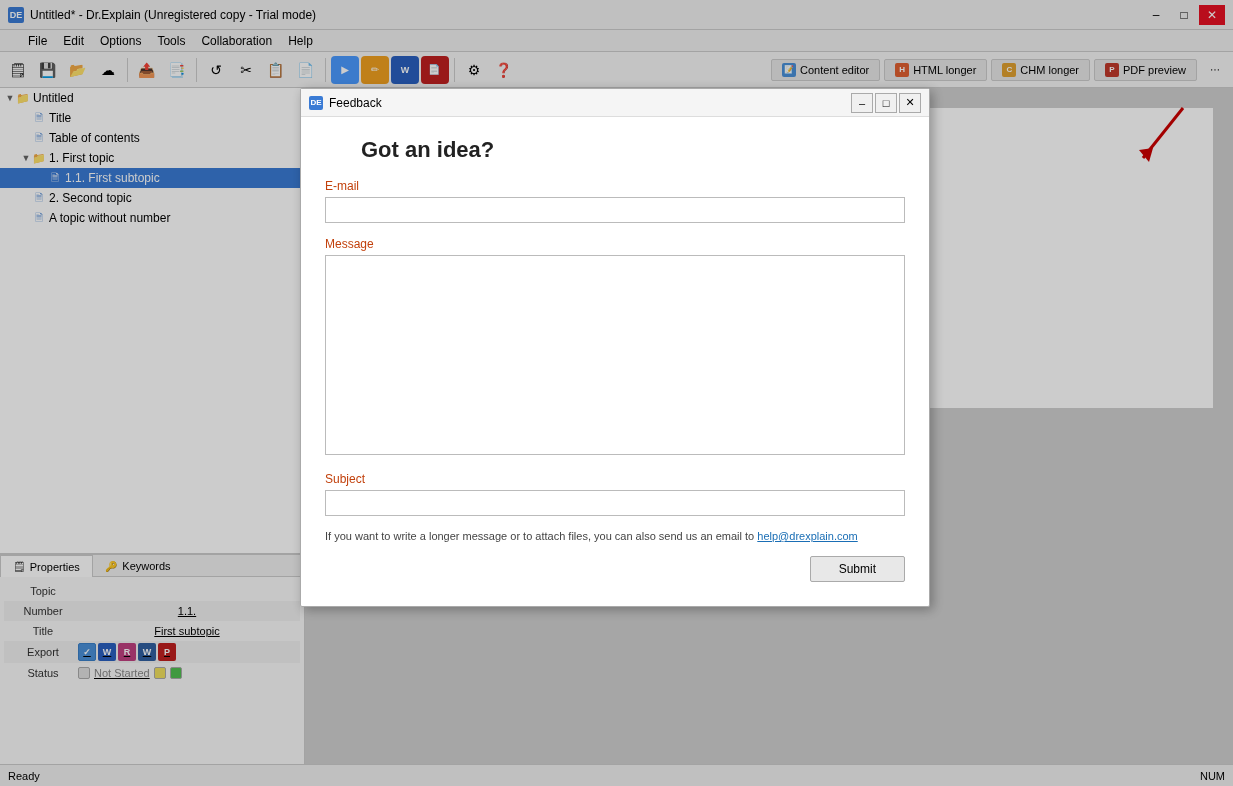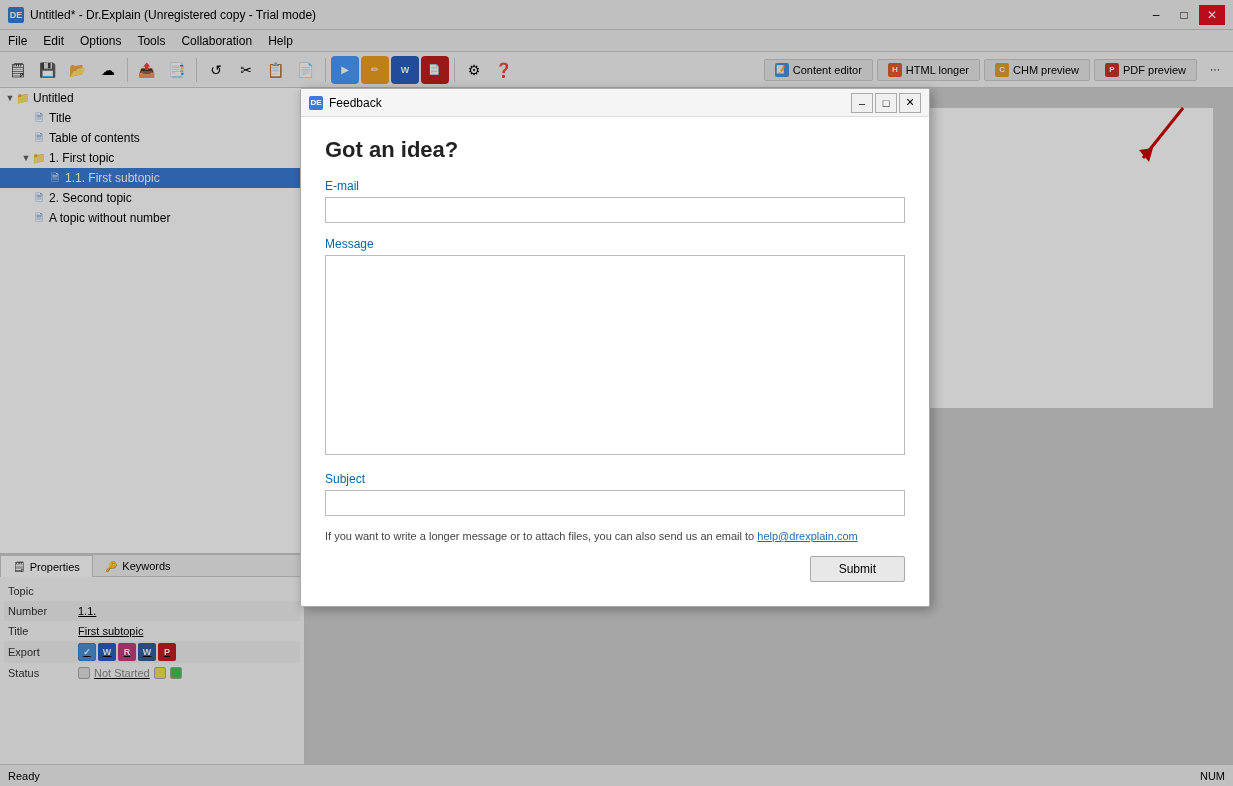--- a/index.html
+++ b/index.html
@@ -25,21 +25,21 @@
     }
     .title-btn.close { color: #fff; background: #e81123; }
     .app-icon { width: 16px; height: 16px; background: #3a7bd5; border-radius: 2px; display: flex; align-items: center; justify-content: center; color: white; font-size: 9px; font-weight: bold; }
 
     
     .menu-bar {
       background: #f0f0f0;
       height: 22px;
       display: flex;
       align-items: center;
-      padding: 0 0;
+      padding: 0 20px;
       border-bottom: 1px solid #ccc;
     }
     .menu-item {
       padding: 2px 8px;
       cursor: pointer;
       font-size: 12px;
     }
 
     
     .toolbar {
@@ -129,21 +129,21 @@
       display: flex; align-items: center; gap: 4px;
     }
     .prop-tab.active {
       background: #fff;
       border-color: #ccc;
       border-bottom-color: #fff;
       margin-bottom: -1px;
     }
     .prop-tab-icon { font-size: 10px; }
     .prop-table { padding: 4px; }
-    .prop-row { display: flex; padding: 2px 4px; font-size: 11px; min-height: 20px; align-items: center; }
+    .prop-row { display: flex; padding: 2px 4px; font-size: 11px; min-height: 20px; align-items: center; text-align: center; }
     .prop-row:nth-child(even) { background: #f0f0f0; }
     .prop-label { width: 70px; color: #333; font-weight: normal; }
     .prop-value { flex: 1; color: #000; text-decoration: underline; }
     .export-icons { display: flex; gap: 2px; }
     .exp-icon { width: 18px; height: 18px; border-radius: 2px; display: flex; align-items: center; justify-content: center; font-size: 9px; font-weight: bold; color: white; }
     .status-indicators { display: flex; align-items: center; gap: 4px; }
     .status-dot { width: 12px; height: 12px; border: 1px solid #aaa; border-radius: 2px; }
     .status-dot.yellow { background: #f0e060; }
     .status-dot.green { background: #50c050; }
     .status-label-text { color: #888; font-size: 11px; }
@@ -211,23 +211,23 @@
     .modal-controls { display: flex; gap: 2px; }
     .modal-btn {
       width: 22px; height: 20px;
       border: 1px solid #aaa;
       background: #f0f0f0;
       cursor: pointer;
       display: flex; align-items: center; justify-content: center;
       font-size: 11px;
     }
     .modal-body { padding: 20px 24px; }
-    .modal-heading { font-size: 22px; font-weight: bold; color: #222; margin-bottom: 16px; }
+    .modal-heading { font-size: 22px; font-weight: bold; color: #222; margin-bottom: 16px; margin-left: 36px; }
     .form-group { margin-bottom: 14px; }
-    .form-label { font-size: 12px; color: #0369a1; margin-bottom: 4px; display: block; }
+    .form-label { font-size: 12px; color: #c2410c; margin-bottom: 4px; display: block; }
     .form-input {
       width: 100%;
       height: 26px;
       border: 1px solid #bbb;
       padding: 2px 6px;
       font-size: 12px;
       outline: none;
     }
     .form-textarea {
       width: 100%;
@@ -301,21 +301,21 @@
     <div class="preview-tab">
       <div class="tab-icon tab-icon-content">📝</div>
       <span>Content editor</span>
     </div>
     <div class="preview-tab">
       <div class="tab-icon" style="background:#e06030;width:14px;height:14px;display:flex;align-items:center;justify-content:center;font-size:8px;color:white;font-weight:bold;border-radius:2px;">H</div>
       <span>HTML longer</span>
     </div>
     <div class="preview-tab">
       <div class="tab-icon" style="background:#e0a030;width:14px;height:14px;display:flex;align-items:center;justify-content:center;font-size:8px;color:white;font-weight:bold;border-radius:2px;">C</div>
-      <span>CHM preview</span>
+      <span>CHM longer</span>
     </div>
     <div class="preview-tab">
       <div class="tab-icon" style="background:#c0392b;width:14px;height:14px;display:flex;align-items:center;justify-content:center;font-size:8px;color:white;font-weight:bold;border-radius:2px;">P</div>
       <span>PDF preview</span>
     </div>
     <button class="toolbar-btn" style="font-size:10px;">⋯</button>
   </div>
 </div>
 
 <div class="main-layout">

